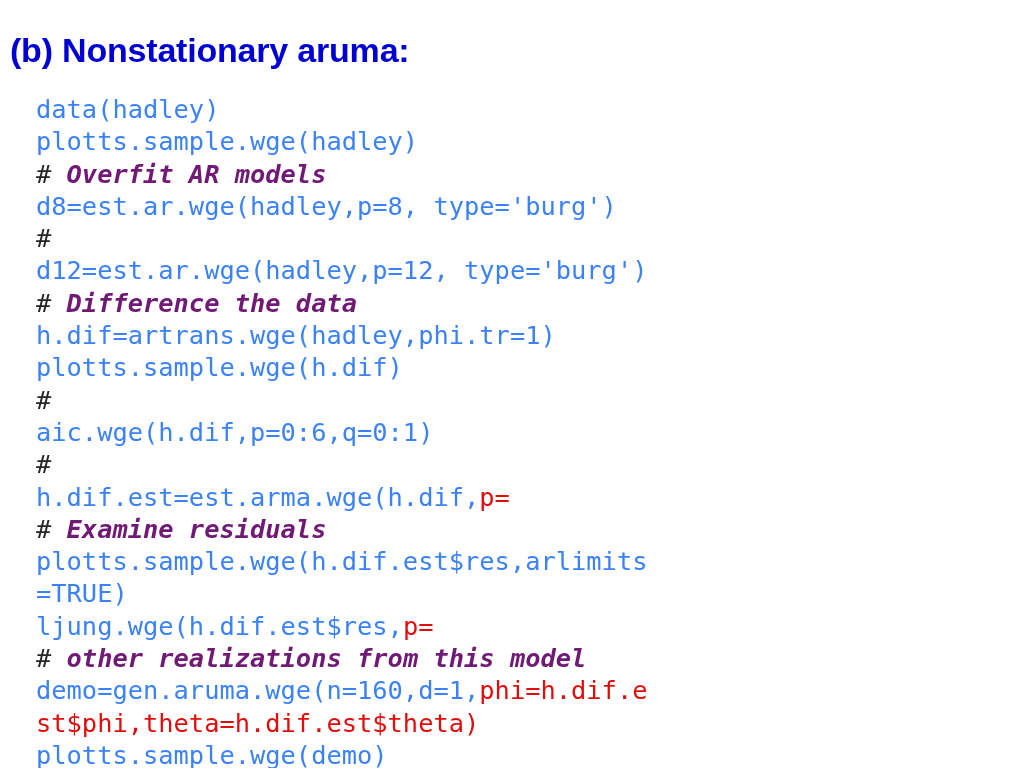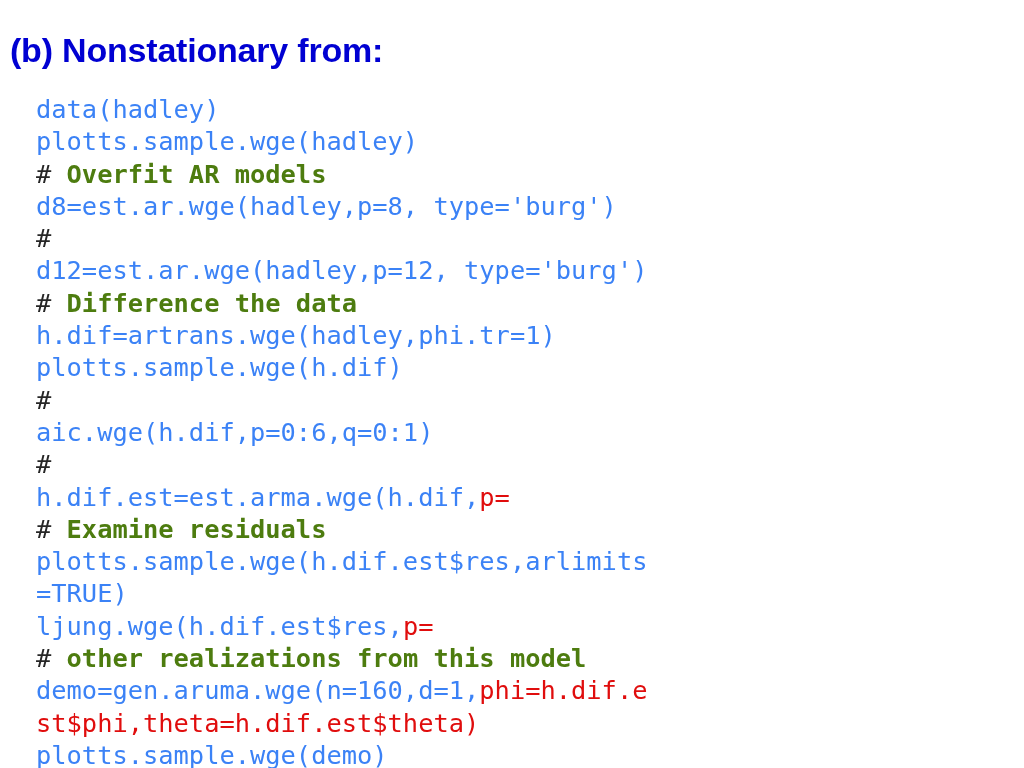--- a/index.html
+++ b/index.html
@@ -56,30 +56,31 @@
 
   .seg-plain {
     color: #3b82f6;
     font-weight: normal;
   }
   .seg-red {
     color: #e00d0d;
     font-weight: normal;
   }
   .seg-red-bold {
-    color: #4d7c0f;
+    color: #701a75;
     font-weight: bold;
+    font-style: italic;
   }
   .seg-hash {
     color: #262626;
     font-weight: normal;
   }
 </style>
 </head>
 <body>
 
 <div id="slide">
 
-  <div id="slide-title">(b) Nonstationary from:</div>
+  <div id="slide-title">(b) Nonstationary aruma:</div>
 
   <div id="code-block"><div class="code-line"><span class="seg-plain">data(hadley)</span></div><div class="code-line"><span class="seg-plain">plotts.sample.wge(hadley)</span></div><div class="code-line"><span class="seg-hash"># </span><span class="seg-red-bold">Overfit AR models</span></div><div class="code-line"><span class="seg-plain">d8=est.ar.wge(hadley,p=8, type='burg')</span></div><div class="code-line"><span class="seg-hash">#</span></div><div class="code-line"><span class="seg-plain">d12=est.ar.wge(hadley,p=12, type='burg')</span></div><div class="code-line"><span class="seg-hash"># </span><span class="seg-red-bold">Difference the data</span></div><div class="code-line"><span class="seg-plain">h.dif=artrans.wge(hadley,phi.tr=1)</span></div><div class="code-line"><span class="seg-plain">plotts.sample.wge(h.dif)</span></div><div class="code-line"><span class="seg-hash">#</span></div><div class="code-line"><span class="seg-plain">aic.wge(h.dif,p=0:6,q=0:1)</span></div><div class="code-line"><span class="seg-hash">#</span></div><div class="code-line"><span class="seg-plain">h.dif.est=est.arma.wge(h.dif,</span><span class="seg-red">p=</span></div><div class="code-line"><span class="seg-hash"># </span><span class="seg-red-bold">Examine residuals</span></div><div class="code-line"><span class="seg-plain">plotts.sample.wge(h.dif.est$res,arlimits</span></div><div class="code-line"><span class="seg-plain">=TRUE)</span></div><div class="code-line"><span class="seg-plain">ljung.wge(h.dif.est$res,</span><span class="seg-red">p=</span></div><div class="code-line"><span class="seg-hash"># </span><span class="seg-red-bold">other realizations from this model</span></div><div class="code-line"><span class="seg-plain">demo=gen.aruma.wge(n=160,d=1,</span><span class="seg-red">phi=h.dif.e</span></div><div class="code-line"><span class="seg-red">st$phi,theta=h.dif.est$theta)</span></div><div class="code-line"><span class="seg-plain">plotts.sample.wge(demo)</span></div></div>
 
 </div>
 
 </body></html>

